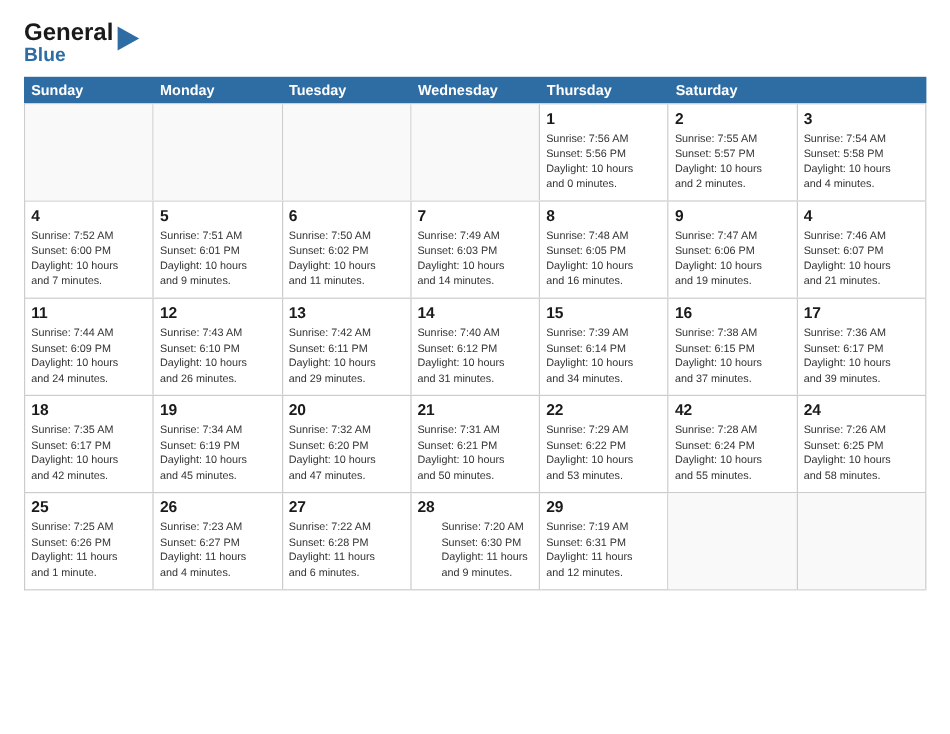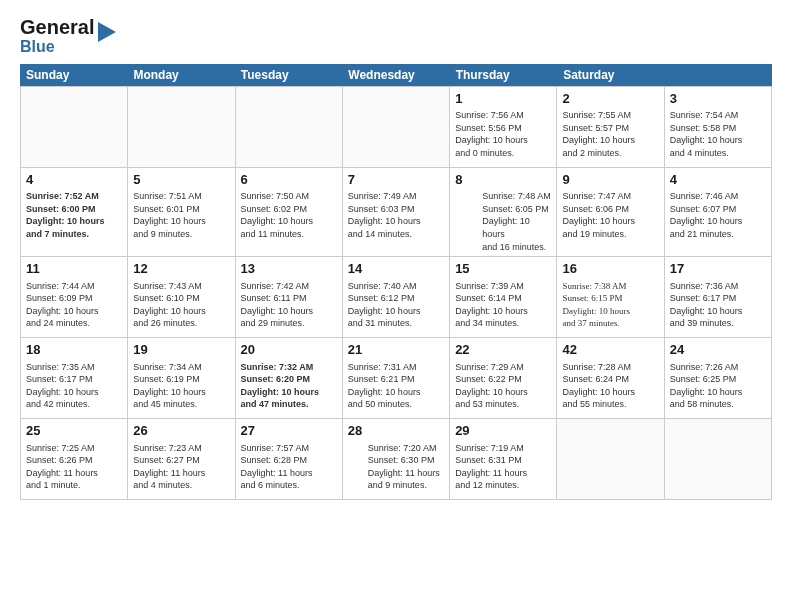--- a/index.html
+++ b/index.html
@@ -158,21 +158,21 @@
             <span class="day-num">3</span>
             <div class="day-info" style="white-space: pre-line;">Sunrise: 7:54 AM
 Sunset: 5:58 PM
 Daylight: 10 hours
 and 4 minutes.</div>
           </div>
         </div>
         <div class="cal-row">
           <div class="cal-cell">
             <span class="day-num">4</span>
-            <div class="day-info" style="white-space: pre-line; font-weight: bold;">Sunrise: 7:52 AM
+            <div class="day-info" style="white-space: pre-line;">Sunrise: 7:52 AM
 Sunset: 6:00 PM
 Daylight: 10 hours
 and 7 minutes.</div>
           </div>
           <div class="cal-cell">
             <span class="day-num">5</span>
             <div class="day-info" style="white-space: pre-line;">Sunrise: 7:51 AM
 Sunset: 6:01 PM
 Daylight: 10 hours
 and 9 minutes.</div>
@@ -186,21 +186,21 @@
           </div>
           <div class="cal-cell">
             <span class="day-num">7</span>
             <div class="day-info" style="white-space: pre-line;">Sunrise: 7:49 AM
 Sunset: 6:03 PM
 Daylight: 10 hours
 and 14 minutes.</div>
           </div>
           <div class="cal-cell">
             <span class="day-num">8</span>
-            <div class="day-info" style="white-space: pre-line; margin-left: 27px;">Sunrise: 7:48 AM
+            <div class="day-info" style="white-space: pre-line;">Sunrise: 7:48 AM
 Sunset: 6:05 PM
 Daylight: 10 hours
 and 16 minutes.</div>
           </div>
           <div class="cal-cell">
             <span class="day-num">9</span>
             <div class="day-info" style="white-space: pre-line;">Sunrise: 7:47 AM
 Sunset: 6:06 PM
 Daylight: 10 hours
 and 19 minutes.</div>
@@ -244,21 +244,21 @@
           </div>
           <div class="cal-cell">
             <span class="day-num">15</span>
             <div class="day-info" style="white-space: pre-line;">Sunrise: 7:39 AM
 Sunset: 6:14 PM
 Daylight: 10 hours
 and 34 minutes.</div>
           </div>
           <div class="cal-cell">
             <span class="day-num">16</span>
-            <div class="day-info" style="white-space: pre-line; font-family: Liberation Serif, serif;">Sunrise: 7:38 AM
+            <div class="day-info" style="white-space: pre-line;">Sunrise: 7:38 AM
 Sunset: 6:15 PM
 Daylight: 10 hours
 and 37 minutes.</div>
           </div>
           <div class="cal-cell">
             <span class="day-num">17</span>
             <div class="day-info" style="white-space: pre-line;">Sunrise: 7:36 AM
 Sunset: 6:17 PM
 Daylight: 10 hours
 and 39 minutes.</div>
@@ -274,21 +274,21 @@
           </div>
           <div class="cal-cell">
             <span class="day-num">19</span>
             <div class="day-info" style="white-space: pre-line;">Sunrise: 7:34 AM
 Sunset: 6:19 PM
 Daylight: 10 hours
 and 45 minutes.</div>
           </div>
           <div class="cal-cell">
             <span class="day-num">20</span>
-            <div class="day-info" style="white-space: pre-line; font-weight: bold;">Sunrise: 7:32 AM
+            <div class="day-info" style="white-space: pre-line;">Sunrise: 7:32 AM
 Sunset: 6:20 PM
 Daylight: 10 hours
 and 47 minutes.</div>
           </div>
           <div class="cal-cell">
             <span class="day-num">21</span>
             <div class="day-info" style="white-space: pre-line;">Sunrise: 7:31 AM
 Sunset: 6:21 PM
 Daylight: 10 hours
 and 50 minutes.</div>
@@ -325,21 +325,21 @@
           </div>
           <div class="cal-cell">
             <span class="day-num">26</span>
             <div class="day-info" style="white-space: pre-line;">Sunrise: 7:23 AM
 Sunset: 6:27 PM
 Daylight: 11 hours
 and 4 minutes.</div>
           </div>
           <div class="cal-cell">
             <span class="day-num">27</span>
-            <div class="day-info" style="white-space: pre-line;">Sunrise: 7:57 AM
+            <div class="day-info" style="white-space: pre-line;">Sunrise: 7:22 AM
 Sunset: 6:28 PM
 Daylight: 11 hours
 and 6 minutes.</div>
           </div>
           <div class="cal-cell">
             <span class="day-num">28</span>
             <div class="day-info" style="white-space: pre-line; margin-left: 20px;">Sunrise: 7:20 AM
 Sunset: 6:30 PM
 Daylight: 11 hours
 and 9 minutes.</div>

